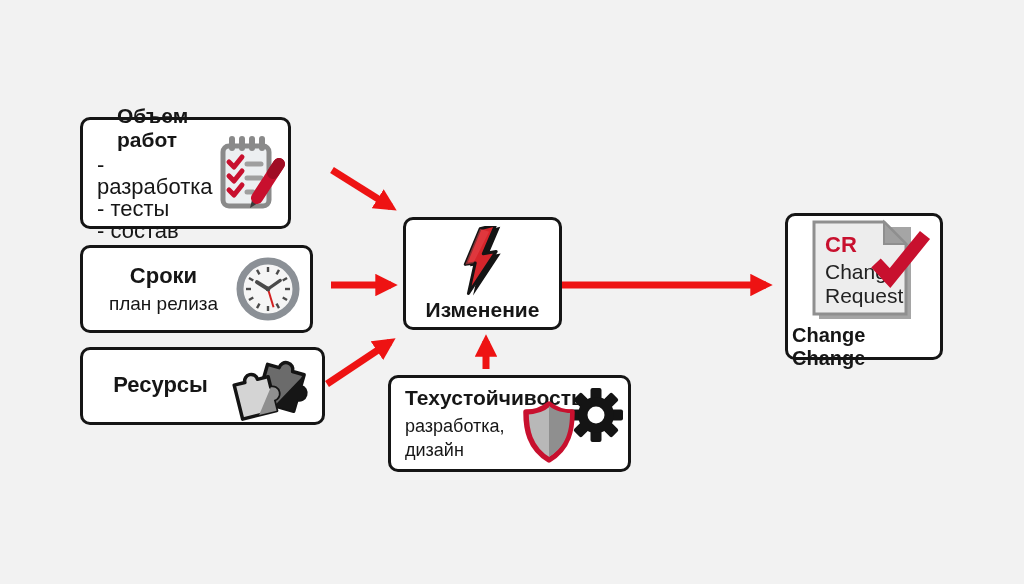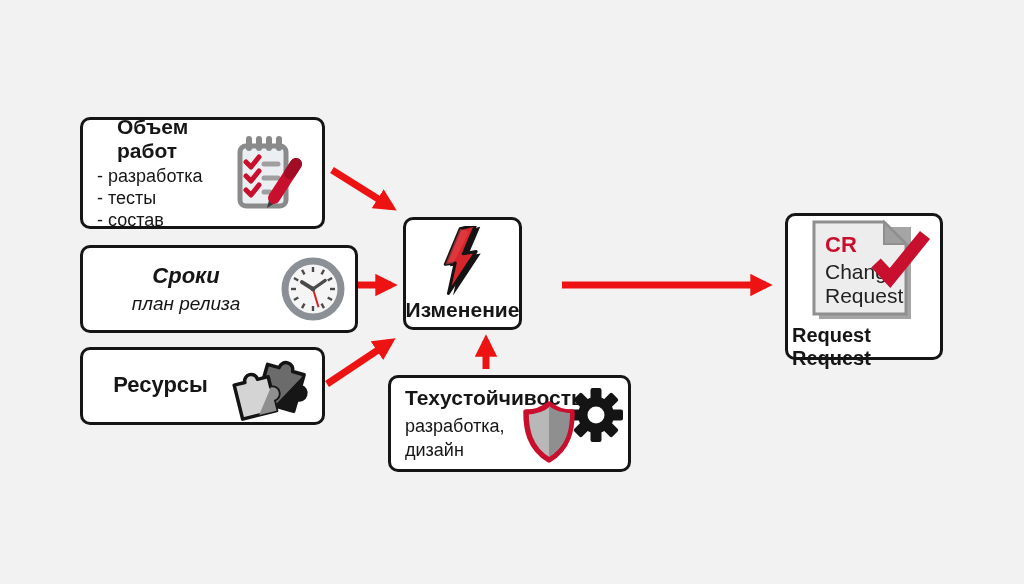--- a/index.html
+++ b/index.html
@@ -16,37 +16,37 @@
   .box {
     position: absolute; z-index: 2;
     background: #ffffff;
     border: 3px solid #151515;
     border-radius: 10px;
     box-sizing: border-box;
     color: #161616;
   }
 
   
-  #box-scope { left: 80px; top: 117px; width: 245px; height: 112px;
+  #box-scope { left: 80px; top: 117px; width: 211px; height: 112px;
     display: flex; align-items: center; padding: 4px 16px 4px 14px; }
   #box-scope .txt { flex: 1; }
   #box-scope .title { font-weight: bold; font-size: 21px; margin-left: 20px; margin-bottom: 2px; }
-  #box-scope .item { font-size: 18px; line-height: 22px; }
-
-  #box-deadlines { left: 80px; top: 245px; width: 278px; height: 88px;
-    display: flex; align-items: center; padding: 4px 10px 4px 8px; font-style: italic; }
+  #box-scope .item { font-size: 22px; line-height: 22px; }
+
+  #box-deadlines { left: 80px; top: 245px; width: 233px; height: 88px;
+    display: flex; align-items: center; padding: 4px 10px 4px 8px; }
   #box-deadlines .txt, #box-resources .txt { flex: 1; text-align: center; }
   .title-big { font-weight: bold; font-size: 22px; margin-bottom: 4px; }
   .subtitle { font-size: 19px; }
 
   #box-resources { left: 80px; top: 347px; width: 245px; height: 78px;
     display: flex; align-items: center; padding: 5px 6px 4px 8px; }
 
   
-  #box-change { left: 403px; top: 217px; width: 119px; height: 113px;
+  #box-change { left: 403px; top: 217px; width: 159px; height: 113px;
     display: flex; flex-direction: column; align-items: center; justify-content: center; padding: 4px; }
   #box-change .title { font-weight: bold; font-size: 21px; margin-top: 2px; }
 
   
   #box-tech { left: 388px; top: 375px; width: 243px; height: 97px; padding: 8px 6px 4px 14px; }
   #box-tech .title { font-weight: bold; font-size: 21px; margin-bottom: 4px; }
   #box-tech .line { font-size: 18px; line-height: 24px; }
   #box-tech .icons { position: absolute; right: 2px; bottom: 2px; }
 
   
@@ -189,16 +189,16 @@
   <div class="box" id="box-cr">
     <svg class="icon" width="134" height="106" viewBox="0 0 134 106">
       <rect x="22" y="9" width="92" height="92" fill="#a5a5a5"></rect>
       <path d="M17 4 H87 L109 26 V96 H17 Z" fill="#ededed" stroke="#8f8f8f" stroke-width="3"></path>
       <path d="M87 4 L109 26 H87 Z" fill="#9f9f9f" stroke="#8f8f8f" stroke-width="2"></path>
       <text x="28" y="34" font-size="22" font-weight="bold" fill="#c8102e" font-family="Liberation Sans, sans-serif">CR</text>
       <text x="28" y="61" font-size="21" fill="#222222" font-family="Liberation Sans, sans-serif">Change</text>
       <text x="28" y="85" font-size="21" fill="#222222" font-family="Liberation Sans, sans-serif">Request</text>
       <path d="M79 45 L93 60 L128 17" stroke="#c8102e" stroke-width="13" fill="none"></path>
     </svg>
-    <div class="label">Request Request</div>
+    <div class="label">Change Change</div>
   </div>
 
 </div>
 
 </body></html>

